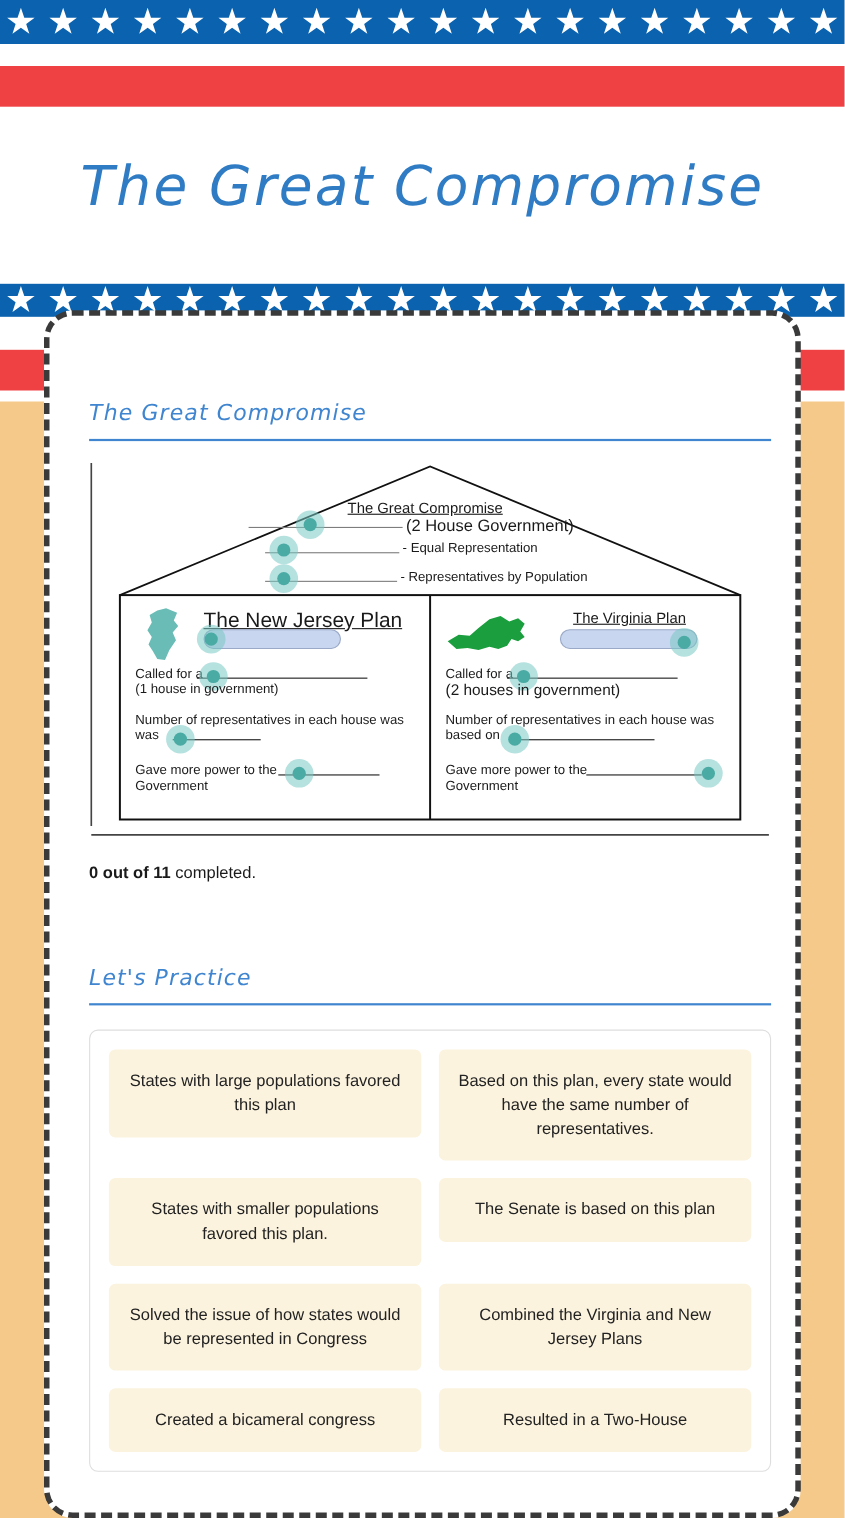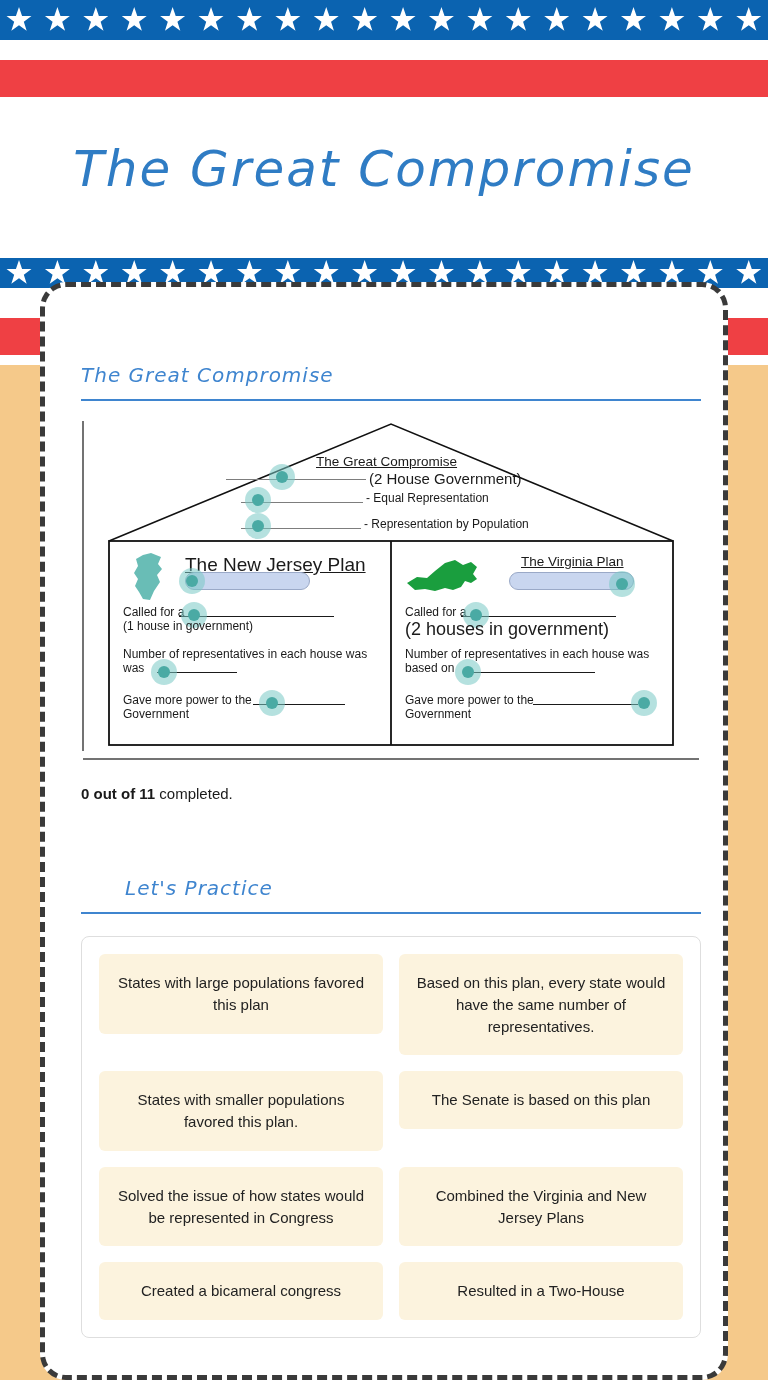--- a/index.html
+++ b/index.html
@@ -167,21 +167,20 @@
   .completed {
     margin-top: 14px;
     font-size: 15px;
     color: #1a1a1a;
   }
   .completed b { font-weight: 700; }
 
   
   .practice-head {
     margin-top: 74px;
-    margin-left: 44px;
   }
 
   .practice-box {
     margin-top: 22px;
     width: 620px;
     border: 1px solid #dedede;
     border-radius: 8px;
     padding: 17px;
     background: #ffffff;
   }
@@ -290,21 +289,21 @@
         <div class="dg-text" style="left:235px; top:33px; font-size:13.5px; text-decoration:underline;">The Great Compromise</div>
         <div class="dg-text" style="left:288px; top:49px; font-size:15px;">(2 House Government)</div>
 
         <div class="rule-line" style="left:145px; top:58px; width:140px;"></div>
         <div class="marker" style="left:188px; top:43px;"></div>
 
         <div class="dg-text" style="left:285px; top:70px; font-size:12px;">- Equal Representation</div>
         <div class="rule-line" style="left:160px; top:81px; width:122px;"></div>
         <div class="marker" style="left:164px; top:66px;"></div>
 
-        <div class="dg-text" style="left:283px; top:96px; font-size:12px;">- Representation by Population</div>
+        <div class="dg-text" style="left:283px; top:96px; font-size:12px;">- Representatives by Population</div>
         <div class="rule-line" style="left:160px; top:107px; width:120px;"></div>
         <div class="marker" style="left:164px; top:92px;"></div>
 
         <svg style="position:absolute; left:44px; top:130px;" width="46" height="52" viewBox="0 0 46 52">
           <path d="M26 2 L36 6 L33 13 L37 18 L32 24 L35 31 L29 40 L25 49 L18 48 L14 41 L10 35
                    L13 28 L9 22 L13 15 L11 8 L18 4 Z" fill="#69bdb6"></path>
         </svg>
 
         <div class="dg-text" style="left:104px; top:133px; font-size:19px; text-decoration:underline;">The New Jersey Plan</div>
         <div class="ansbox" style="left:104px; top:151px; width:125px; height:18px;"></div>
@@ -330,21 +329,21 @@
                    L66 26 L60 24 L56 30 L48 33 L40 31 L30 34 L20 32 L10 33 Z" fill="#1a9e3e"></path>
         </svg>
 
         <div class="dg-text" style="left:440px; top:133px; font-size:13.5px; text-decoration:underline;">The Virginia Plan</div>
         <div class="ansbox" style="left:428px; top:151px; width:125px; height:18px;"></div>
         <div class="marker" style="left:528px; top:150px;"></div>
 
         <div class="dg-text" style="left:324px; top:184px; font-size:12px;">Called for a</div>
         <div class="rule-dark" style="left:380px; top:195px; width:155px;"></div>
         <div class="marker" style="left:382px; top:181px;"></div>
-        <div class="dg-text" style="left:324px; top:198px; font-size:18px;">(2 houses in government)</div>
+        <div class="dg-text" style="left:324px; top:198px; font-size:14px;">(2 houses in government)</div>
 
         <div class="dg-text" style="left:324px; top:226px; font-size:12px;">Number of representatives in each house was</div>
         <div class="dg-text" style="left:324px; top:240px; font-size:12px;">based on</div>
         <div class="rule-dark" style="left:382px; top:251px; width:132px;"></div>
         <div class="marker" style="left:374px; top:238px;"></div>
 
         <div class="dg-text" style="left:324px; top:272px; font-size:12px;">Gave more power to the</div>
         <div class="rule-dark" style="left:452px; top:283px; width:105px;"></div>
         <div class="marker" style="left:550px; top:269px;"></div>
         <div class="dg-text" style="left:324px; top:286px; font-size:12px;">Government</div>

